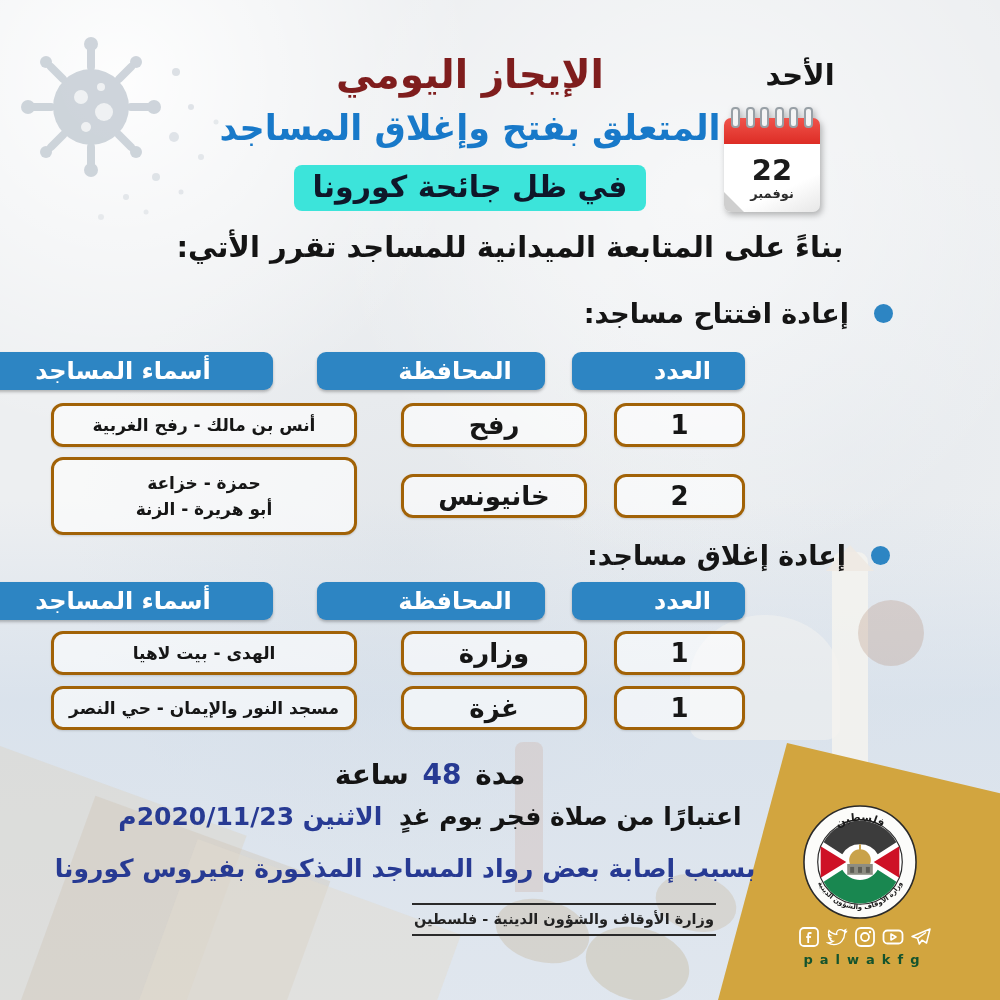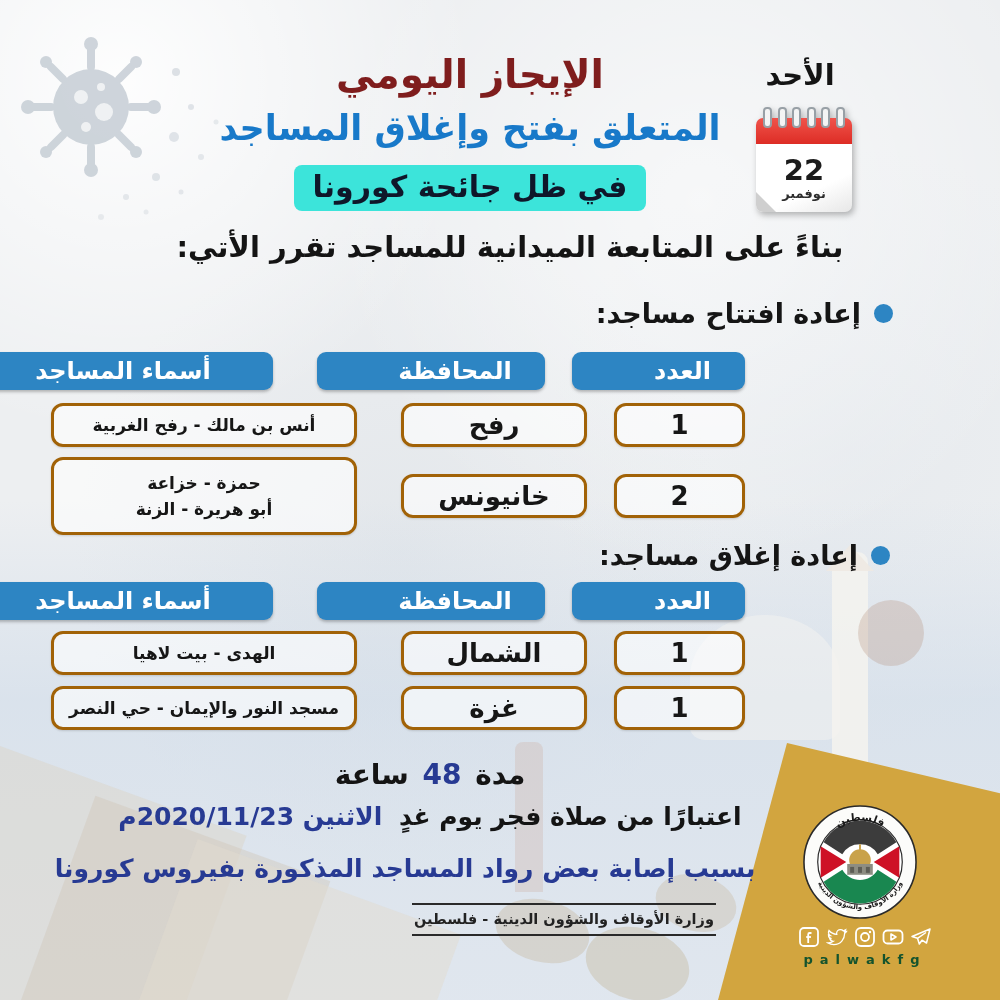--- a/index.html
+++ b/index.html
@@ -19,21 +19,21 @@
       radial-gradient(circle at 85% 45%, rgba(222,228,234,.4), transparent 30%);
   }
   .tint{
     position:absolute;left:0;right:0;bottom:0;height:500px;z-index:0;
     background:linear-gradient(to bottom, rgba(203,217,232,0) 0%, rgba(199,214,231,.5) 40%, rgba(208,220,235,.45) 100%);
   }
   .shape{position:absolute;}
   
   .day-name{position:absolute;left:752px;top:58px;width:96px;text-align:center;
     font-size:29px;font-weight:bold;color:#141414;z-index:3;}
-  .calendar{position:absolute;left:756px;top:118px;width:96px;height:94px;z-index:3;
+  .calendar{position:absolute;left:724px;top:118px;width:96px;height:94px;z-index:3;
     filter:drop-shadow(2px 3px 3px rgba(0,0,0,.28));}
   .cal-rings{position:absolute;top:-11px;left:7px;right:7px;display:flex;justify-content:space-between;z-index:2;}
   .cal-ring{width:5px;height:17px;border:2px solid #98a0a6;background:#f4f4f4;border-radius:4px;}
   .cal-top{height:26px;background:linear-gradient(#f0534b,#dd2c25);border-radius:7px 7px 0 0;}
   .cal-body{height:68px;background:linear-gradient(155deg,#ffffff 65%,#e7e7e7);
     border-radius:0 0 7px 7px;display:flex;flex-direction:column;align-items:center;justify-content:center;}
   .cal-day{font-size:29px;font-weight:bold;color:#1c1c1c;line-height:1;}
   .cal-month{font-size:13px;font-weight:bold;color:#2e2e2e;margin-top:1px;}
   .cal-curl{position:absolute;left:0;bottom:0;width:0;height:0;
     border-bottom:20px solid #cfcfcf;border-right:20px solid transparent;border-radius:0 0 0 7px;}
@@ -41,21 +41,21 @@
   .titles{position:absolute;left:140px;top:52px;width:660px;text-align:center;z-index:2;}
   .t1{font-size:39px;font-weight:bold;color:#7f1d1d;}
   .t2{font-size:35px;font-weight:bold;color:#1879c9;margin-top:11px;white-space:nowrap;}
   .t3wrap{margin-top:17px;}
   .t3{display:inline-block;background:#3ce4da;color:#0f172a;font-size:30px;font-weight:bold;
     padding:4px 18px 7px;border-radius:8px;}
   .intro{position:absolute;left:110px;top:230px;width:800px;text-align:center;z-index:2;
     font-size:29px;font-weight:bold;color:#141414;white-space:nowrap;}
   
   .bullet-row{position:absolute;display:flex;align-items:center;z-index:2;
-    font-size:27px;font-weight:bold;color:#151515;white-space:nowrap;}
+    font-size:27px;font-weight:bold;color:#151515;white-space:nowrap;gap:12px;}
   .bullet-dot{width:19px;height:19px;border-radius:50%;background:#2d85c3;margin-left:13px;flex:0 0 auto;}
   
   .tbl{position:absolute;right:255px;width:650px;display:flex;align-items:center;z-index:2;}
   .c-num{width:125px;margin-left:27px;flex:0 0 auto;}
   .c-gov{width:180px;margin-left:44px;flex:0 0 auto;}
   .c-name{width:300px;flex:0 0 auto;}
   .hdr{height:38px;background:#2d85c3;color:#fff;border-radius:9px;
     display:flex;align-items:center;justify-content:center;
     font-size:24px;font-weight:bold;box-shadow:0 2px 3px rgba(40,40,40,.3);padding-left:48px;}
   .cell{background:rgba(255,255,255,.6);border:3px solid #a16207;border-radius:12px;
@@ -210,21 +210,21 @@
   </div>
 
   <div class="tbl" style="top:582px;">
     <div class="hdr c-num">العدد</div>
     <div class="hdr c-gov">المحافظة</div>
     <div class="hdr c-name">أسماء المساجد</div>
   </div>
 
   <div class="tbl" style="top:631px;">
     <div class="cell c-num h44 fs-count">1</div>
-    <div class="cell c-gov h44 fs-gov">الشمال</div>
+    <div class="cell c-gov h44 fs-gov">وزارة</div>
     <div class="cell c-name h44 fs-name">الهدى - بيت لاهيا</div>
   </div>
 
   <div class="tbl" style="top:686px;">
     <div class="cell c-num h44 fs-count">1</div>
     <div class="cell c-gov h44 fs-gov">غزة</div>
     <div class="cell c-name h44 fs-name">مسجد النور والإيمان - حي النصر</div>
   </div>
 
   <div class="duration">

